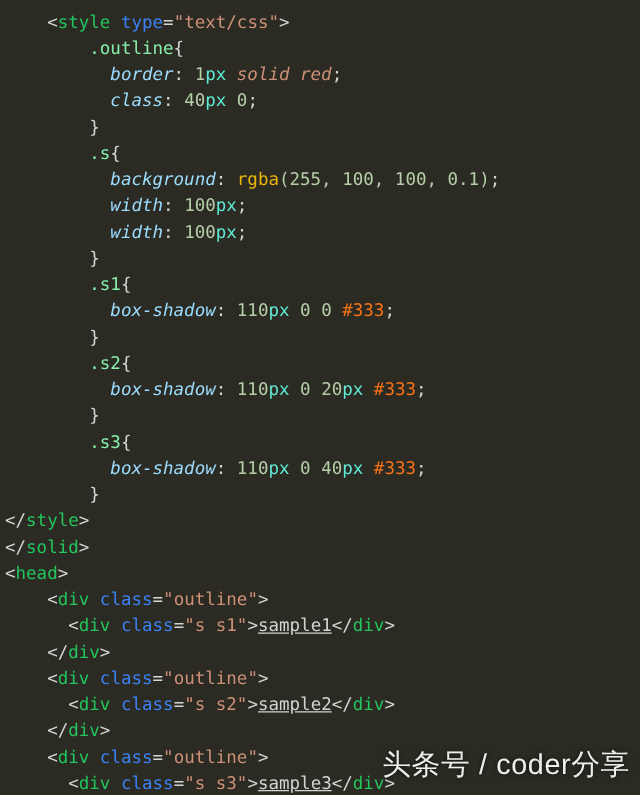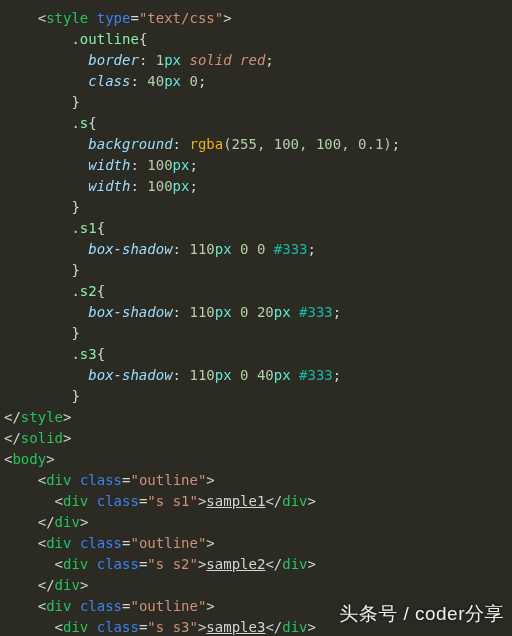--- a/index.html
+++ b/index.html
@@ -24,31 +24,31 @@
   .p-attr  { color: #3b82f6; }   
   .p-oper  { color: #d4d4d4; }
   .p-str   { color: #ce9178; }   
   .p-sel   { color: #86efac; text-align: center; }   
   .p-brace { color: #d4d4d4; }
   .p-prop  { color: #9cdcfe; font-style: italic; margin-top: 25px; } 
   .p-val   { color: #ce9178; font-style: italic; }
   .p-num   { color: #b5cea8; }
   .p-unit  { color: #5eead4; }
   .p-func  { color: #eab308; }
-  .p-hex   { color: #14b8a6; margin-top: 19px; }
+  .p-hex   { color: #f97316; margin-top: 19px; }
   .p-text  { color: #d4d4d4; text-decoration: underline; }
   .p-semi  { color: #d4d4d4; }
 
   .watermark {
     position: absolute;
     right: 8px;
     bottom: 8px;
     color: rgba(255,255,255,0.92);
     font-family: "Microsoft YaHei", sans-serif;
-    font-size: 19px;
+    font-size: 23px;
     letter-spacing: 0.5px;
     text-shadow: 0 0 4px rgba(0,0,0,0.6);
   }
 </style>
 </head>
 <body>
 
 <pre><span class="p-oper">    &lt;</span><span class="p-tag">style</span><span class="p-oper"> </span><span class="p-attr">type</span><span class="p-oper">=</span><span class="p-str">"text/css"</span><span class="p-oper">&gt;</span>
 <span class="p-oper">        </span><span class="p-sel">.outline</span><span class="p-brace">{</span>
 <span class="p-oper">          </span><span class="p-prop">border</span><span class="p-semi">: </span><span class="p-num">1</span><span class="p-unit">px</span><span class="p-val"> solid red</span><span class="p-semi">;</span>
@@ -63,21 +63,21 @@
 <span class="p-oper">          </span><span class="p-prop">box-shadow</span><span class="p-semi">: </span><span class="p-num">110</span><span class="p-unit">px</span><span class="p-val"> </span><span class="p-num">0</span><span class="p-val"> </span><span class="p-num">0</span><span class="p-val"> </span><span class="p-hex">#333</span><span class="p-semi">;</span>
 <span class="p-oper">        </span><span class="p-brace">}</span>
 <span class="p-oper">        </span><span class="p-sel">.s2</span><span class="p-brace">{</span>
 <span class="p-oper">          </span><span class="p-prop">box-shadow</span><span class="p-semi">: </span><span class="p-num">110</span><span class="p-unit">px</span><span class="p-val"> </span><span class="p-num">0</span><span class="p-val"> </span><span class="p-num">20</span><span class="p-unit">px</span><span class="p-val"> </span><span class="p-hex">#333</span><span class="p-semi">;</span>
 <span class="p-oper">        </span><span class="p-brace">}</span>
 <span class="p-oper">        </span><span class="p-sel">.s3</span><span class="p-brace">{</span>
 <span class="p-oper">          </span><span class="p-prop">box-shadow</span><span class="p-semi">: </span><span class="p-num">110</span><span class="p-unit">px</span><span class="p-val"> </span><span class="p-num">0</span><span class="p-val"> </span><span class="p-num">40</span><span class="p-unit">px</span><span class="p-val"> </span><span class="p-hex">#333</span><span class="p-semi">;</span>
 <span class="p-oper">        </span><span class="p-brace">}</span>
 <span class="p-oper">&lt;/</span><span class="p-tag">style</span><span class="p-oper">&gt;</span>
 <span class="p-oper">&lt;/</span><span class="p-tag">solid</span><span class="p-oper">&gt;</span>
-<span class="p-oper">&lt;</span><span class="p-tag">body</span><span class="p-oper">&gt;</span>
+<span class="p-oper">&lt;</span><span class="p-tag">head</span><span class="p-oper">&gt;</span>
 <span class="p-oper">    &lt;</span><span class="p-tag">div</span><span class="p-oper"> </span><span class="p-attr">class</span><span class="p-oper">=</span><span class="p-str">"outline"</span><span class="p-oper">&gt;</span>
 <span class="p-oper">      &lt;</span><span class="p-tag">div</span><span class="p-oper"> </span><span class="p-attr">class</span><span class="p-oper">=</span><span class="p-str">"s s1"</span><span class="p-oper">&gt;</span><span class="p-text">sample1</span><span class="p-oper">&lt;/</span><span class="p-tag">div</span><span class="p-oper">&gt;</span>
 <span class="p-oper">    &lt;/</span><span class="p-tag">div</span><span class="p-oper">&gt;</span>
 <span class="p-oper">    &lt;</span><span class="p-tag">div</span><span class="p-oper"> </span><span class="p-attr">class</span><span class="p-oper">=</span><span class="p-str">"outline"</span><span class="p-oper">&gt;</span>
 <span class="p-oper">      &lt;</span><span class="p-tag">div</span><span class="p-oper"> </span><span class="p-attr">class</span><span class="p-oper">=</span><span class="p-str">"s s2"</span><span class="p-oper">&gt;</span><span class="p-text">sample2</span><span class="p-oper">&lt;/</span><span class="p-tag">div</span><span class="p-oper">&gt;</span>
 <span class="p-oper">    &lt;/</span><span class="p-tag">div</span><span class="p-oper">&gt;</span>
 <span class="p-oper">    &lt;</span><span class="p-tag">div</span><span class="p-oper"> </span><span class="p-attr">class</span><span class="p-oper">=</span><span class="p-str">"outline"</span><span class="p-oper">&gt;</span>
 <span class="p-oper">      &lt;</span><span class="p-tag">div</span><span class="p-oper"> </span><span class="p-attr">class</span><span class="p-oper">=</span><span class="p-str">"s s3"</span><span class="p-oper">&gt;</span><span class="p-text">sample3</span><span class="p-oper">&lt;/</span><span class="p-tag">div</span><span class="p-oper">&gt;</span>
 
 </pre>

